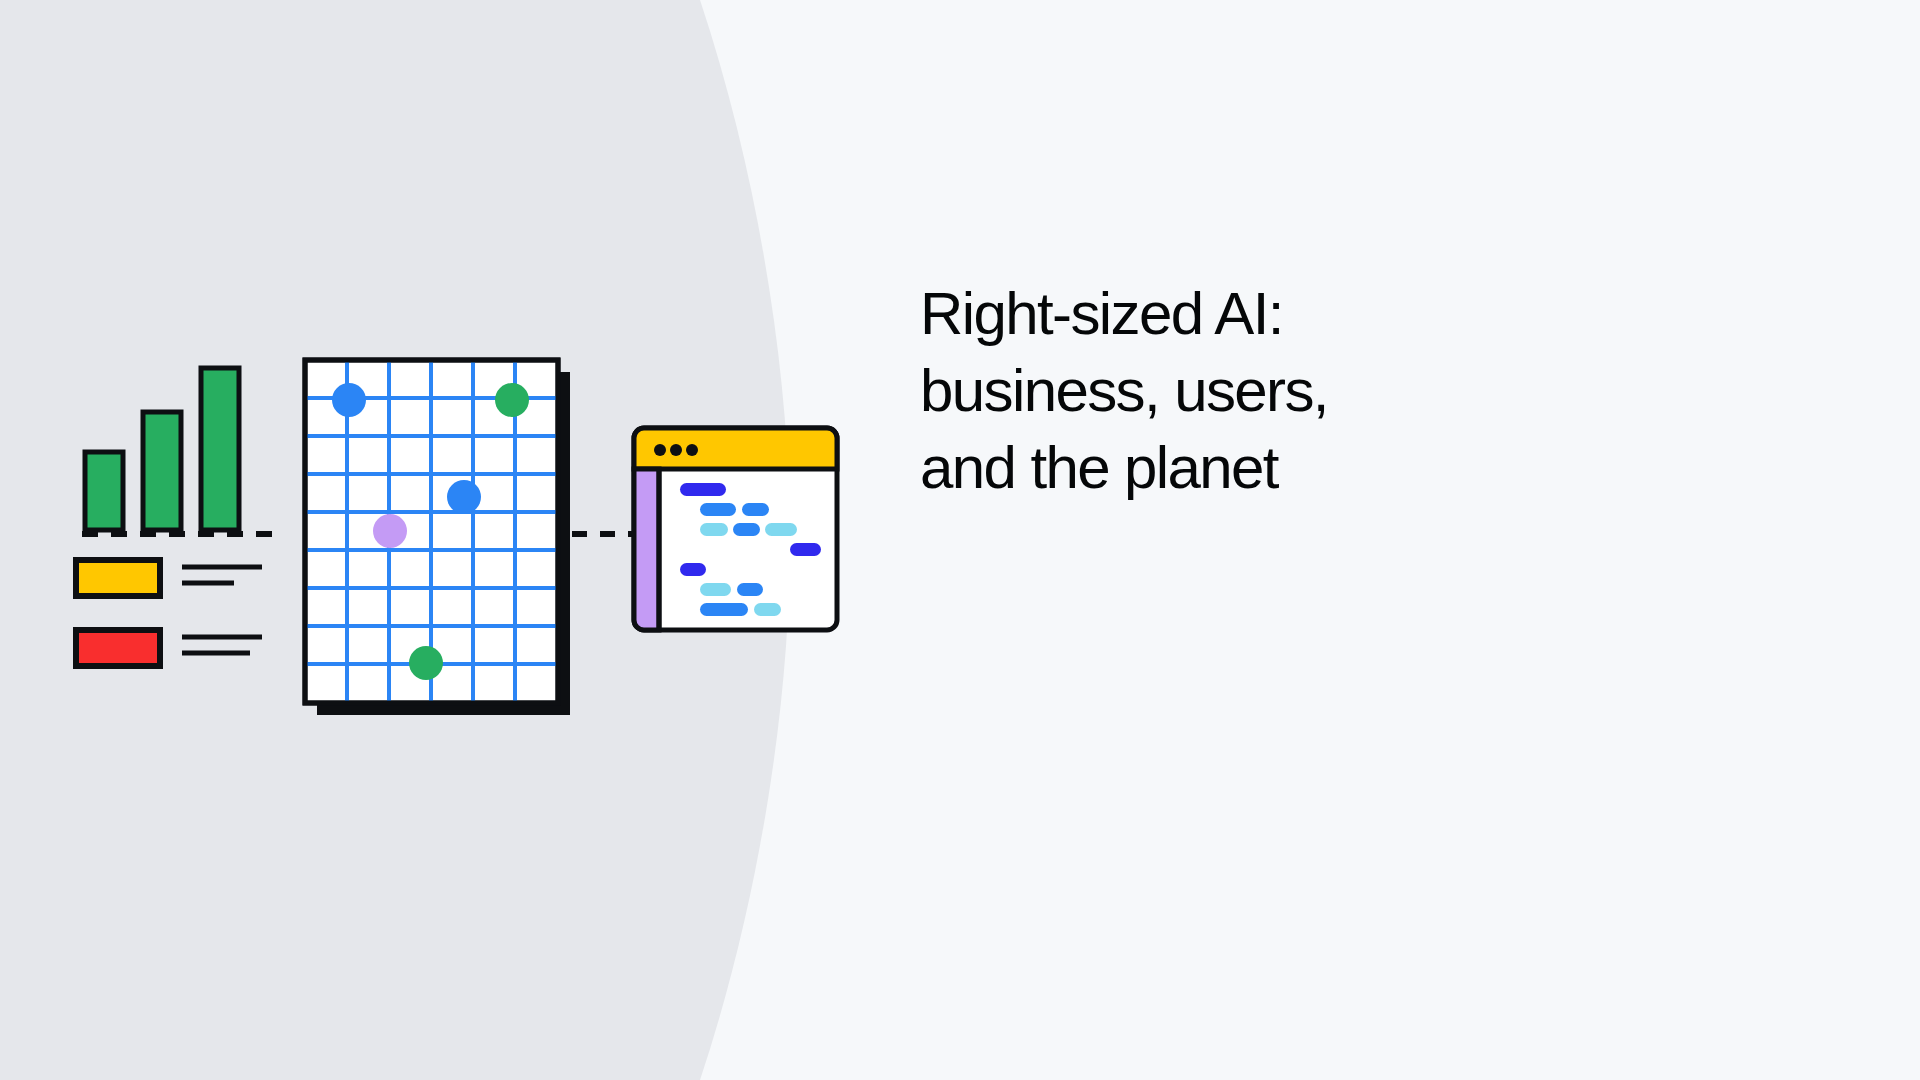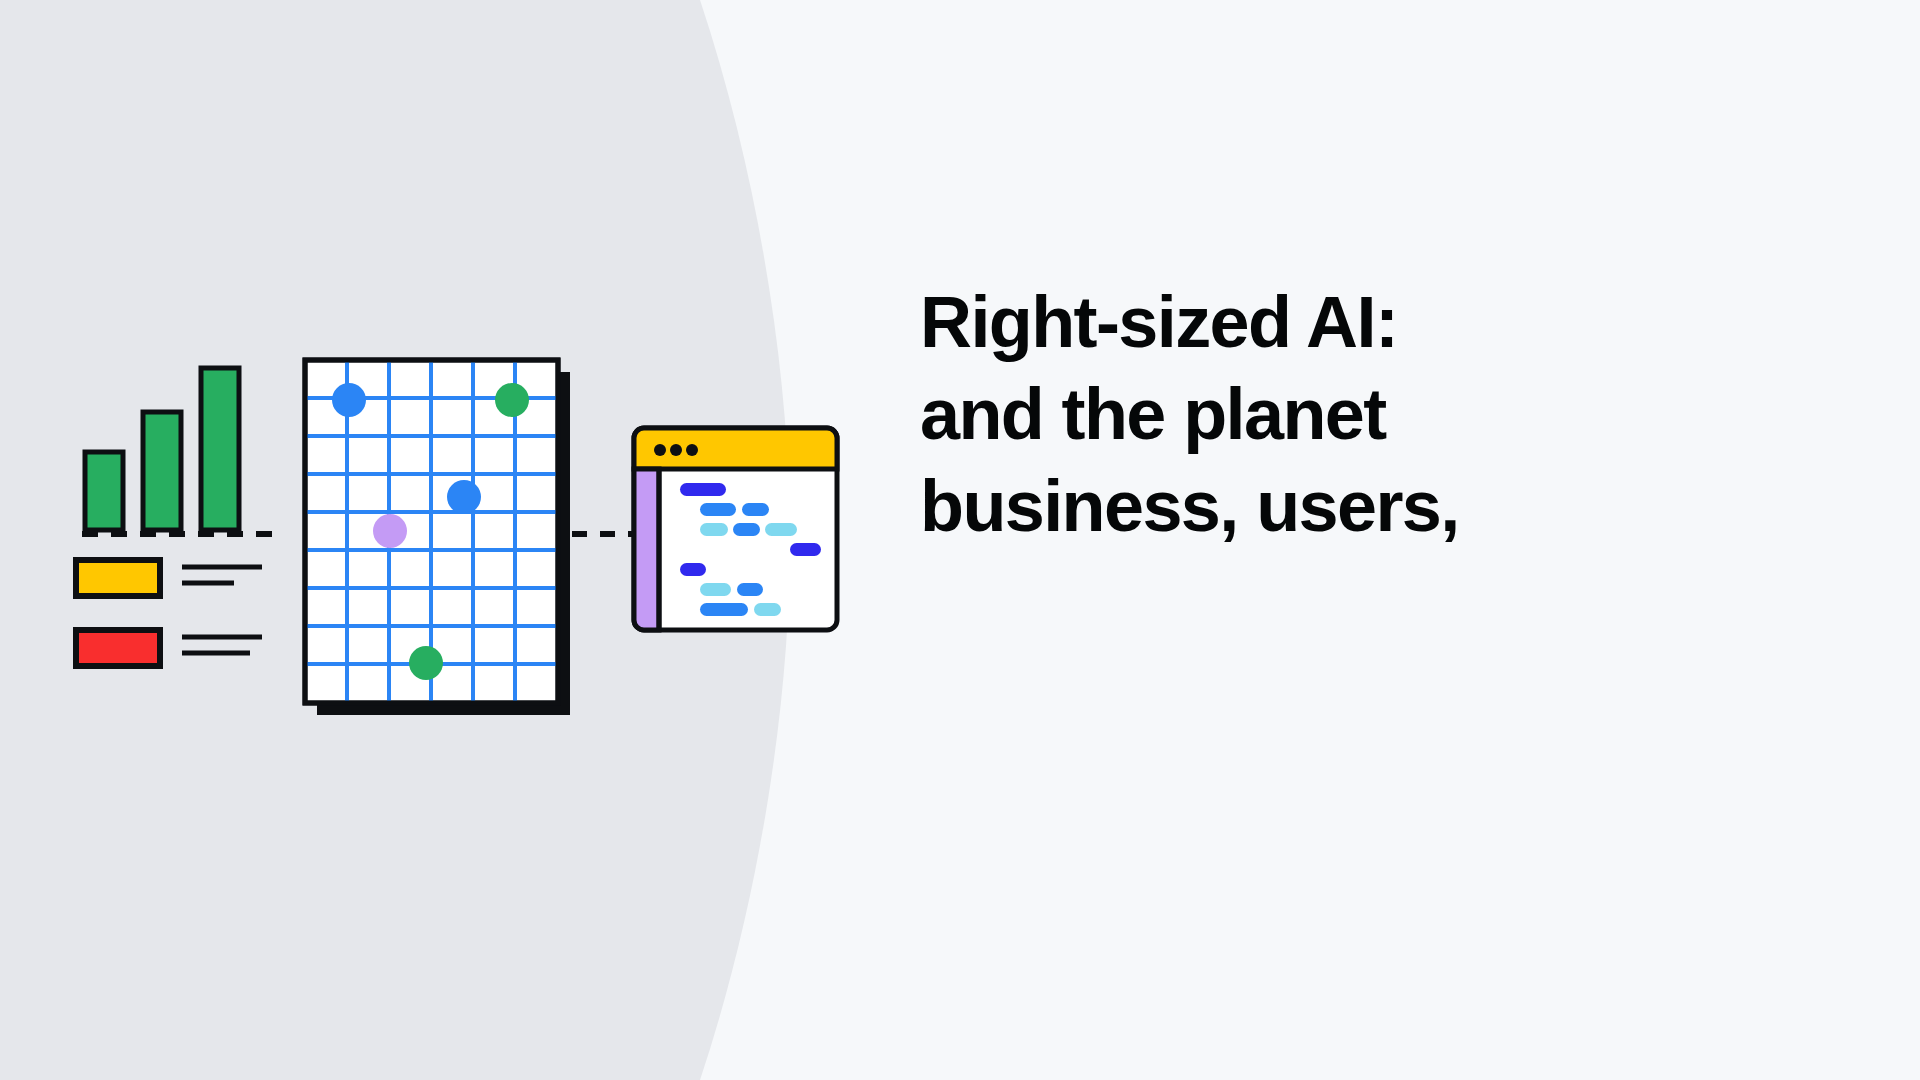--- a/index.html
+++ b/index.html
@@ -20,22 +20,22 @@
   }
   #illustration svg{ display:block; }
 
   
   #headline{
     position:absolute;
     left:920px; top:276px;
     width:900px;
   }
   #headline .line{
-    font-size:72px;
-    font-weight:700;
+    font-size:60px;
+    font-weight:400;
     line-height:1.28;
     letter-spacing:-1.6px;
     color:#050708;
     white-space:nowrap;
   }
 </style>
 </head>
 <body>
 
 <div id="hero-bg">
@@ -142,15 +142,15 @@
         <rect x="700" y="603" width="48" height="13" rx="6.5" fill="#2b85f5"></rect>
         <rect x="754" y="603" width="27" height="13" rx="6.5" fill="#7fd8ef"></rect>
       </g>
     </g>
 
   </svg>
 </div>
 
 <div id="headline">
   <div class="line">Right-sized AI:</div>
+  <div class="line">business, users,</div>
   <div class="line">and the planet</div>
-  <div class="line">business, users,</div>
 </div>
 
 </body></html>

